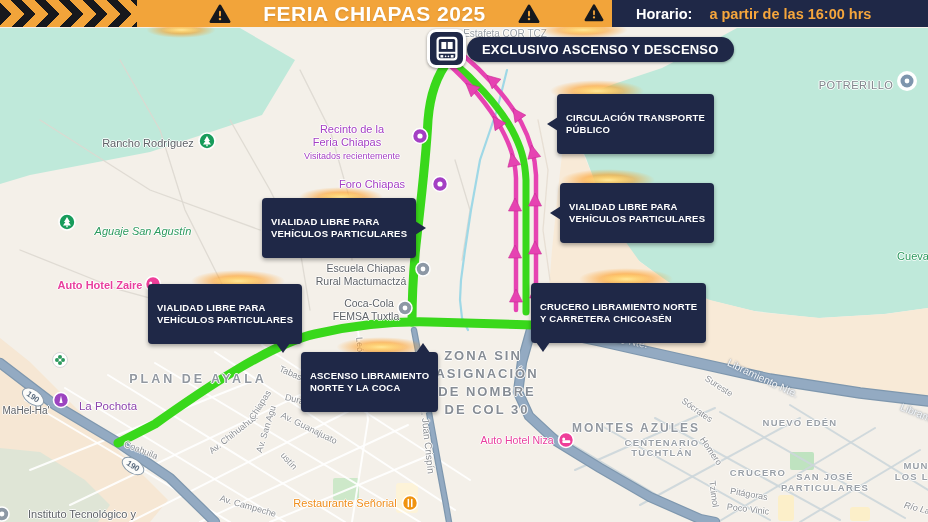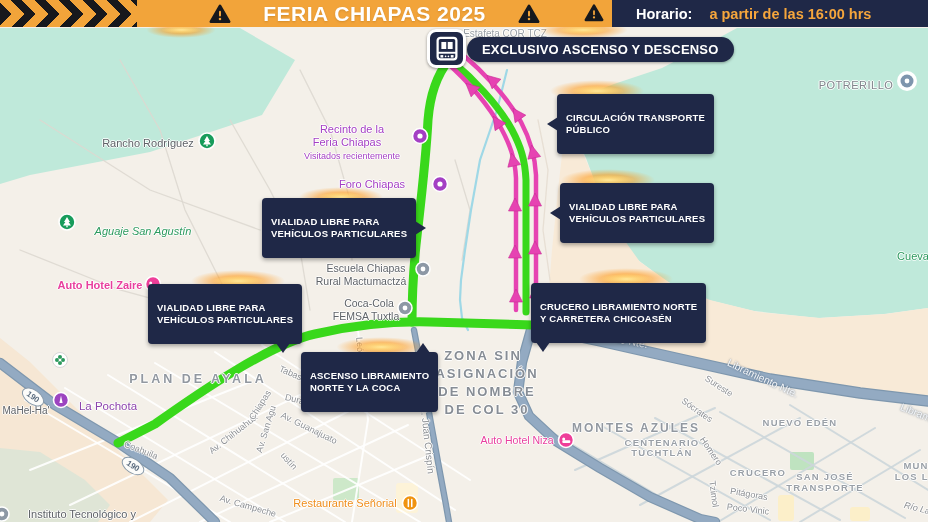--- a/index.html
+++ b/index.html
@@ -157,21 +157,21 @@
       <div class="map-label" style="left: 487px; top: 373px; font-size: 13px; color: rgb(135, 141, 149); font-weight: 700; letter-spacing: 2px;">ASIGNACIÓN</div>
       <div class="map-label" style="left: 487px; top: 391px; font-size: 13px; color: rgb(135, 141, 149); font-weight: 700; letter-spacing: 2px;">DE NOMBRE</div>
       <div class="map-label" style="left: 487px; top: 409px; font-size: 13px; color: rgb(135, 141, 149); font-weight: 700; letter-spacing: 2px;">DE COL 30</div>
       <div class="map-label" style="left: 517px; top: 440px; font-size: 10.5px; color: rgb(232, 63, 158);">Auto Hotel Niza</div>
       <div class="map-label" style="left: 636px; top: 428px; font-size: 12px; color: rgb(146, 152, 160); font-weight: 700; letter-spacing: 2px;">MONTES AZULES</div>
       <div class="map-label" style="left: 662px; top: 442px; font-size: 9.5px; color: rgb(154, 160, 167); font-weight: 600; letter-spacing: 1.2px;">CENTENARIO</div>
       <div class="map-label" style="left: 662px; top: 452px; font-size: 9.5px; color: rgb(154, 160, 167); font-weight: 600; letter-spacing: 1.2px; text-align: right;">TUCHTLÁN</div>
       <div class="map-label" style="left: 800px; top: 422px; font-size: 9.5px; color: rgb(154, 160, 167); font-weight: 600; letter-spacing: 1.2px;">NUEVO EDÉN</div>
       <div class="map-label" style="left: 758px; top: 472px; font-size: 9.5px; color: rgb(154, 160, 167); font-weight: 600; letter-spacing: 1.2px;">CRUCERO</div>
       <div class="map-label" style="left: 825px; top: 476px; font-size: 9.5px; color: rgb(154, 160, 167); font-weight: 600; letter-spacing: 1.2px;">SAN JOSÉ</div>
-      <div class="map-label" style="left: 825px; top: 487px; font-size: 9.5px; color: rgb(154, 160, 167); font-weight: 600; letter-spacing: 1.2px;">TRANSPORTE</div>
+      <div class="map-label" style="left: 825px; top: 487px; font-size: 9.5px; color: rgb(154, 160, 167); font-weight: 600; letter-spacing: 1.2px;">PARTICULARES</div>
       <div class="map-label" style="left: 922px; top: 465px; font-size: 9.5px; color: rgb(154, 160, 167); font-weight: 600; letter-spacing: 1.2px;">MUNIC</div>
       <div class="map-label" style="left: 920px; top: 476px; font-size: 9.5px; color: rgb(154, 160, 167); font-weight: 600; letter-spacing: 1.2px;">LOS LAG</div>
       <div class="map-label" style="left: 345px; top: 503px; font-size: 11px; color: rgb(239, 142, 29);">Restaurante Señorial</div>
       <div class="map-label" style="left: 141px; top: 450px; font-size: 9px; color: rgb(141, 144, 148); transform: translate(-50%, -50%) rotate(22deg);">Coahuila</div>
       <div class="map-label" style="left: 233px; top: 434px; font-size: 9px; color: rgb(141, 144, 148); transform: translate(-50%, -50%) rotate(-38deg);">Av. Chihuahua</div>
       <div class="map-label" style="left: 260px; top: 405px; font-size: 9px; color: rgb(141, 144, 148); transform: translate(-50%, -50%) rotate(-58deg);">Chiapas</div>
       <div class="map-label" style="left: 266px; top: 429px; font-size: 9px; color: rgb(141, 144, 148); transform: translate(-50%, -50%) rotate(-73deg);">Av. San Agu</div>
       <div class="map-label" style="left: 248px; top: 506px; font-size: 9px; color: rgb(141, 144, 148); transform: translate(-50%, -50%) rotate(16deg);">Av. Campeche</div>
       <div class="map-label" style="left: 295px; top: 375px; font-size: 9px; color: rgb(141, 144, 148); transform: translate(-50%, -50%) rotate(24deg);">Tabasco</div>
       <div class="map-label" style="left: 302px; top: 401px; font-size: 9px; color: rgb(141, 144, 148); transform: translate(-50%, -50%) rotate(14deg);">Durango</div>

